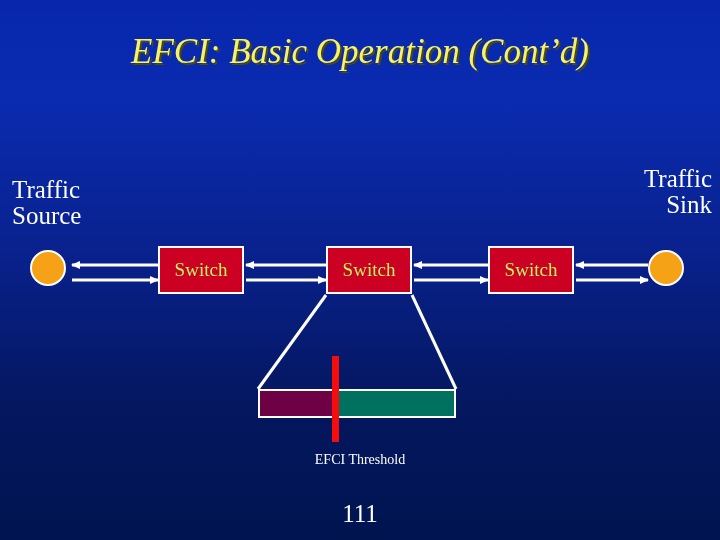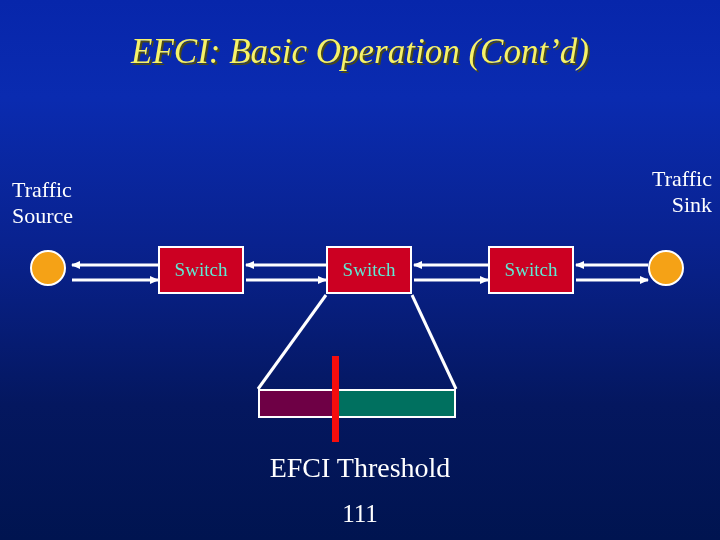--- a/index.html
+++ b/index.html
@@ -32,21 +32,21 @@
     color: #f6f26a;
     letter-spacing: 0px;
     text-shadow: 2px 2px 0px #4a4a18;
     white-space: nowrap;
   }
 
   
   .endpoint-label {
     position: absolute;
     color: #ffffff;
-    font-size: 22px;
+    font-size: 25px;
     line-height: 26px;
     white-space: pre-line;
   }
   #label-source {
     left: 12px;
     top: 177px;
     text-align: left;
   }
   #label-sink {
     right: 8px;
@@ -68,21 +68,21 @@
   #circle-sink   { left: 648px; top: 250px; }
 
   
   .switch-box {
     position: absolute;
     width: 86px;
     height: 48px;
     background: #cc0022;
     border: 2px solid #ffffff;
     box-sizing: border-box;
-    color: #5eead4;
+    color: #bef264;
     font-size: 19px;
     display: flex;
     align-items: center;
     justify-content: center;
     top: 246px;
   }
   #switch-1 { left: 158px; }
   #switch-2 { left: 326px; }
   #switch-3 { left: 488px; }
 
@@ -129,21 +129,21 @@
   }
 
   
   #threshold-caption {
     position: absolute;
     left: 0;
     top: 452px;
     width: 720px;
     text-align: center;
     color: #ffffff;
-    font-size: 28px;
+    font-size: 14px;
   }
   #page-number {
     position: absolute;
     left: 0;
     top: 500px;
     width: 720px;
     text-align: center;
     color: #ffffff;
     font-size: 25px;
   }

